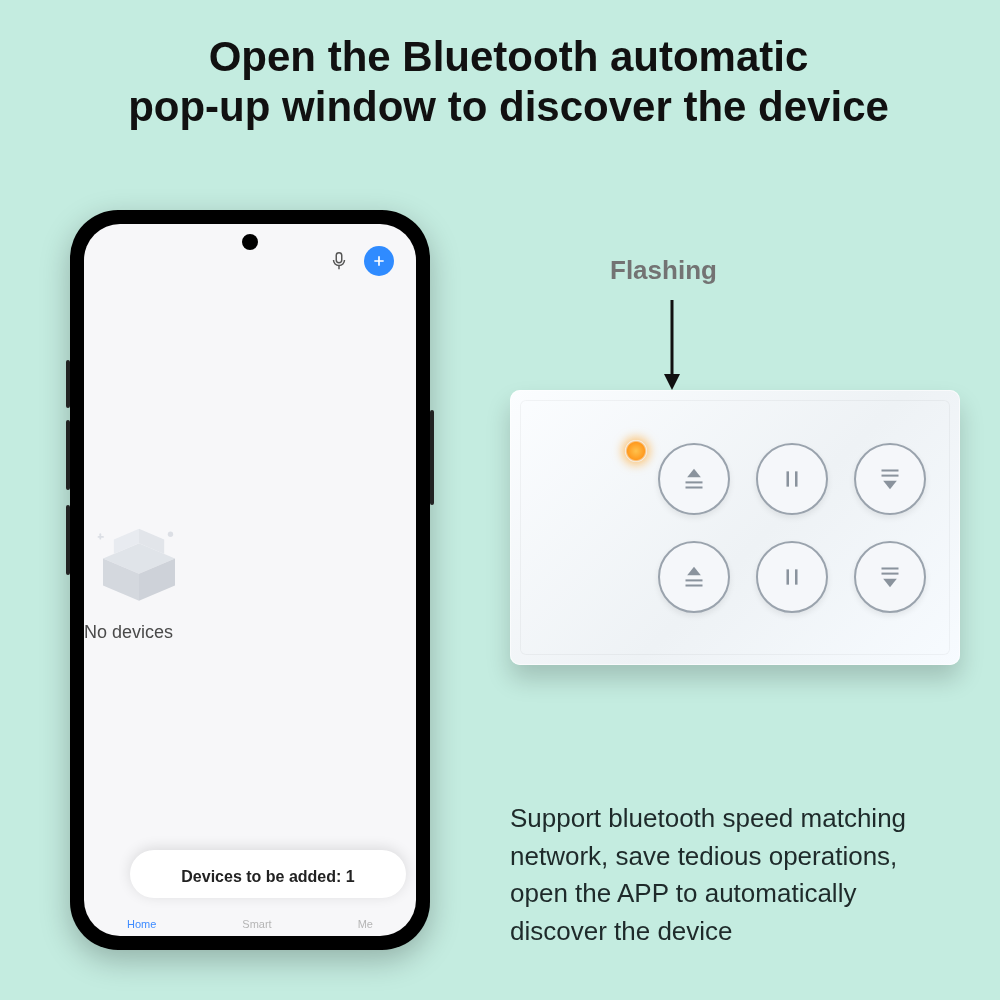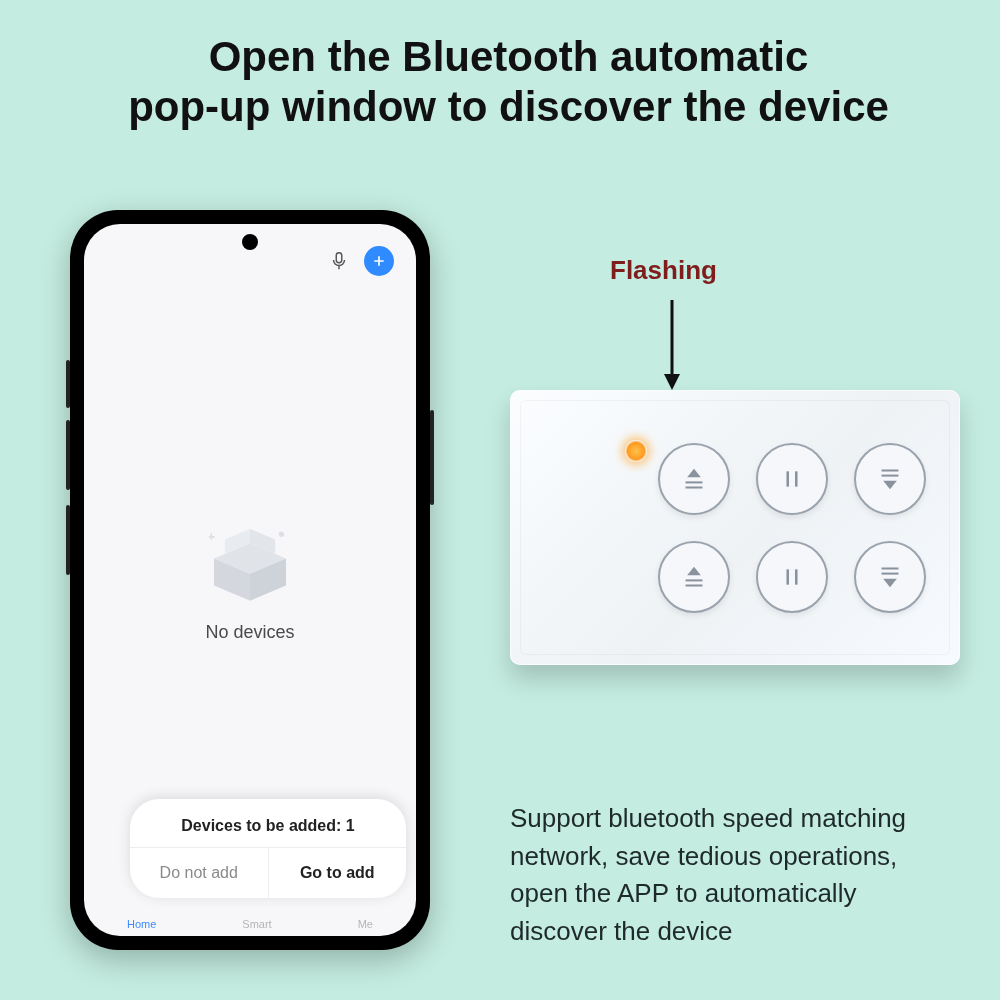--- a/index.html
+++ b/index.html
@@ -48,21 +48,21 @@
   }
   .camera-cut {
     position:absolute; top:10px; left:50%; transform:translateX(-50%);
     width:16px; height:16px; border-radius:50%; background:#000; z-index:5;
   }
   .top-icons { position:absolute; top:22px; right:22px; display:flex; gap:14px; align-items:center; }
   .mic-icon { width:22px; height:22px; }
   .add-btn { width:30px; height:30px; border-radius:50%; background:#2f8bff; display:flex; align-items:center; justify-content:center; }
   .add-btn svg { width:16px; height:16px; }
 
-  .app-main { position:absolute; top:0; left:0; right:0; bottom:0; display:flex; flex-direction:column; align-items:center; justify-content:center; }
+  .app-main { position:absolute; top:0; left:0; right:0; bottom:0; display:flex; flex-direction:column; justify-content:center; }
   .box-illus { width:110px; height:90px; opacity:.55; }
   .no-devices { margin-top:14px; color:#4a4a4a; font-size:18px; }
   .add-device-btn { margin-top:18px; background:#3d8bff; color:#fff; font-size:16px; padding:10px 22px; border-radius:8px; }
 
   .popup {
     position:absolute; left:10px; right:10px; bottom:38px;
     background:#fff; border-radius:29px;
     box-shadow: 0 -2px 14px rgba(0,0,0,0.12);
     overflow:hidden;
     margin-left:36px;
@@ -74,21 +74,21 @@
   .device-name { margin-top:18px; font-size:14px; color:#9a9a9a; }
   .popup-actions { display:flex; border-top:1px solid #eee; }
   .popup-actions > div { flex:1; text-align:center; padding:16px 0; font-size:16px; }
   .act-donot { color:#8a8a8a; border-right:1px solid #eee; }
   .act-goto { color:#222; font-weight:700; }
 
   .bottom-nav { position:absolute; bottom:6px; left:0; right:0; display:flex; justify-content:space-around; font-size:11px; color:#3d8bff; }
   .bottom-nav span:nth-child(2), .bottom-nav span:nth-child(3) { color:#b5b5b5; }
 
   
-  .flashing-label { position:absolute; left:610px; top:255px; font-weight:700; font-size:26px; color:#7f1d1d; }
+  .flashing-label { position:absolute; left:610px; top:255px; font-weight:700; font-size:26px; color:#737373; }
   .arrow { position:absolute; left:660px; top:300px; }
 
   
   .panel {
     position:absolute; left:510px; top:390px;
     width:450px; height:275px;
     background: linear-gradient(135deg,#fbfdff 0%, #eef2f5 55%, #f7fbff 100%);
     border-radius:10px;
     box-shadow: 0 14px 24px rgba(0,0,0,0.18), inset 0 0 0 1px rgba(255,255,255,.6);
     display:flex; flex-direction:column; justify-content:center; align-items:flex-end;
@@ -149,24 +149,20 @@
         <polygon points="88,40 60,28 60,12 88,24" fill="#d1d7df"></polygon>
         <circle cx="95" cy="18" r="3" fill="#c7ccd6"></circle>
           <rect x="14" y="20" width="7" height="2" rx="1" fill="#c7ccd6"></rect>
           <rect x="16" y="17" width="2" height="7" rx="1" fill="#c7ccd6"></rect>
       </svg>
       <div class="no-devices">No devices</div>
     </div>
 
     <div class="popup">
       <div class="popup-title">Devices to be added: 1</div>
-      <div class="popup-actions">
-        <div class="act-donot">Do not add</div>
-        <div class="act-goto">Go to add</div>
-      </div>
     </div>
 
     <div class="bottom-nav">
       <span>Home</span>
       <span>Smart</span>
       <span>Me</span>
     </div>
   </div>
 </div>
 

